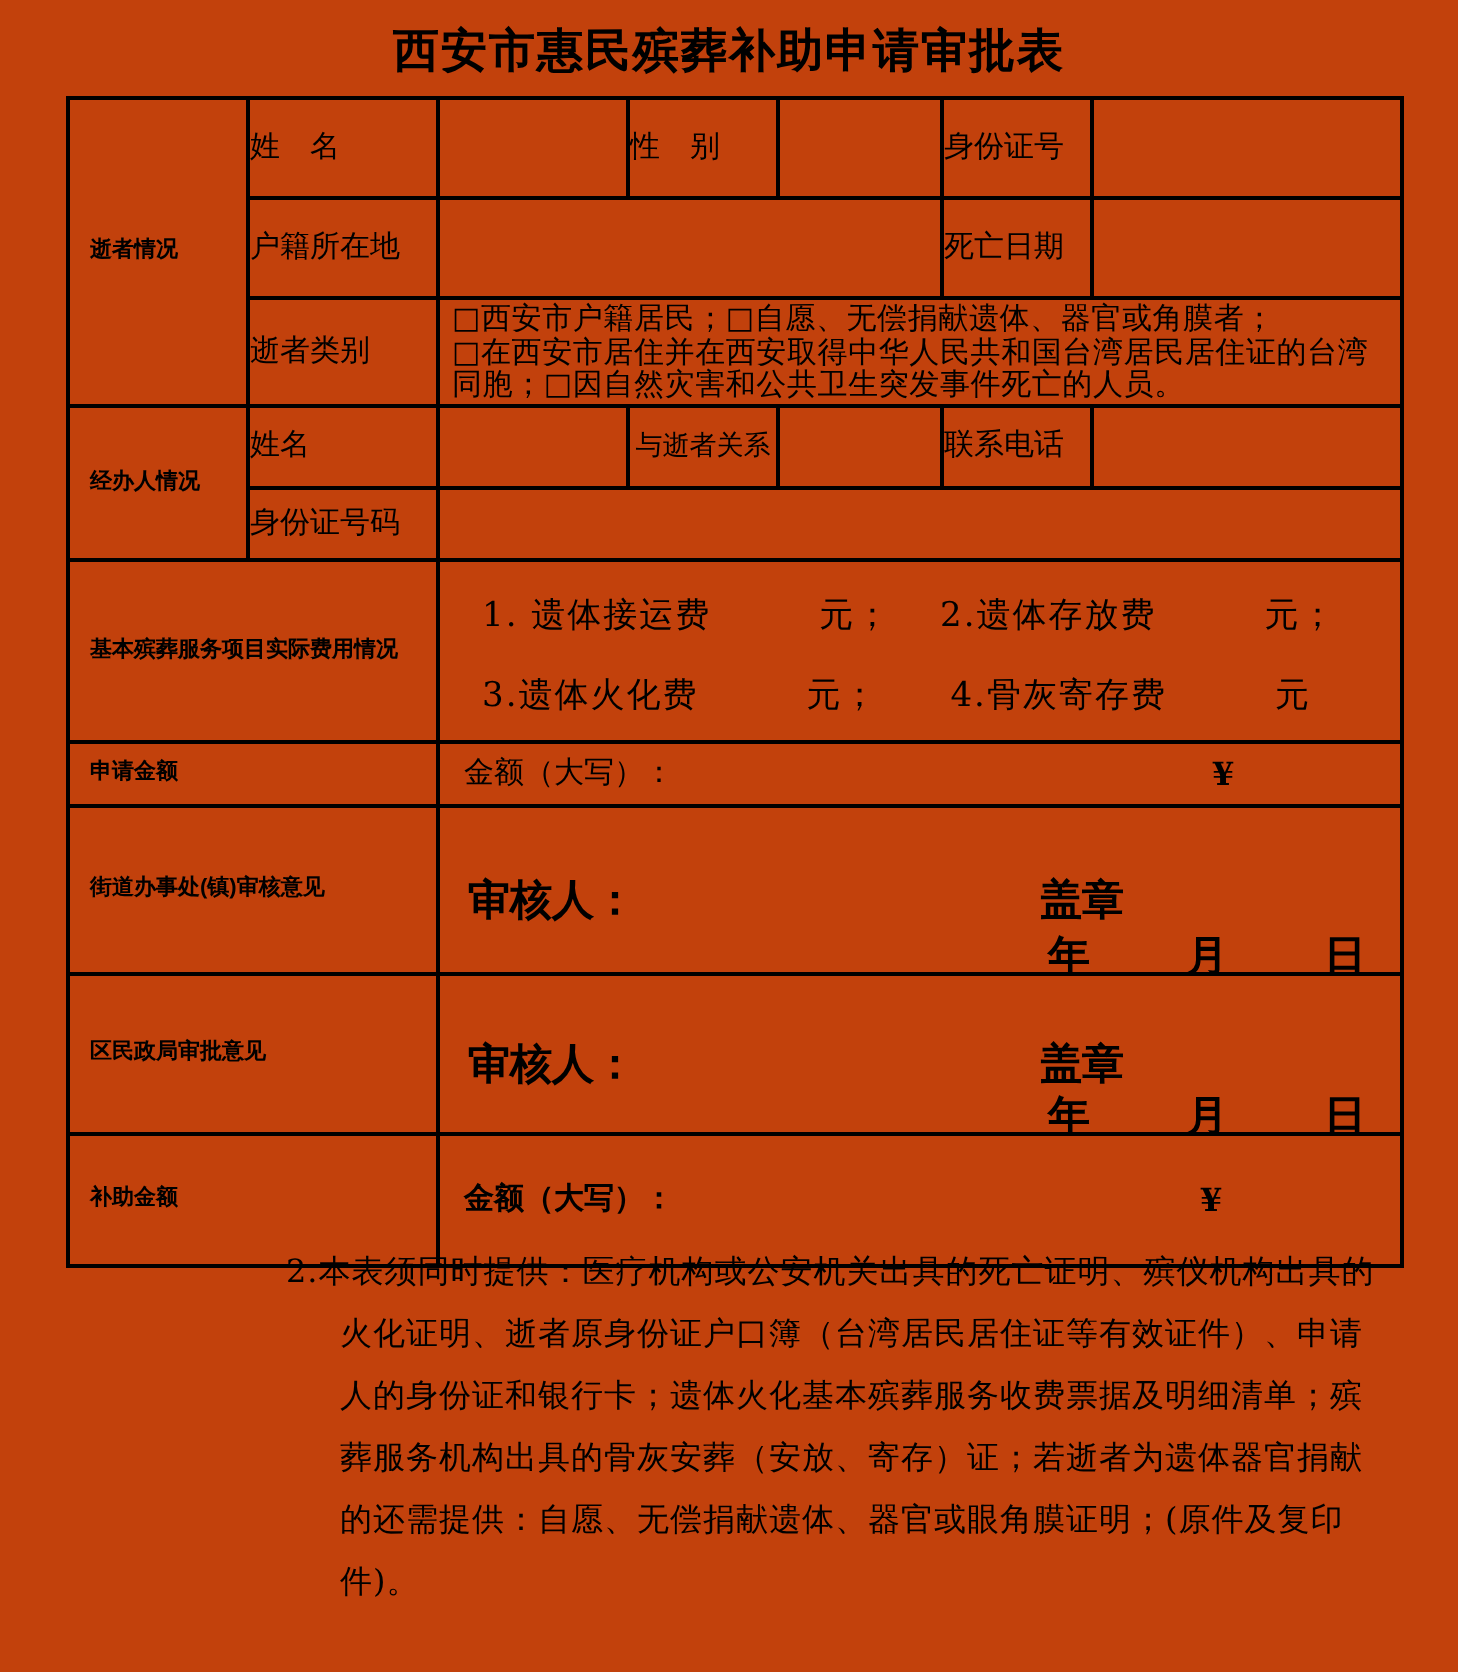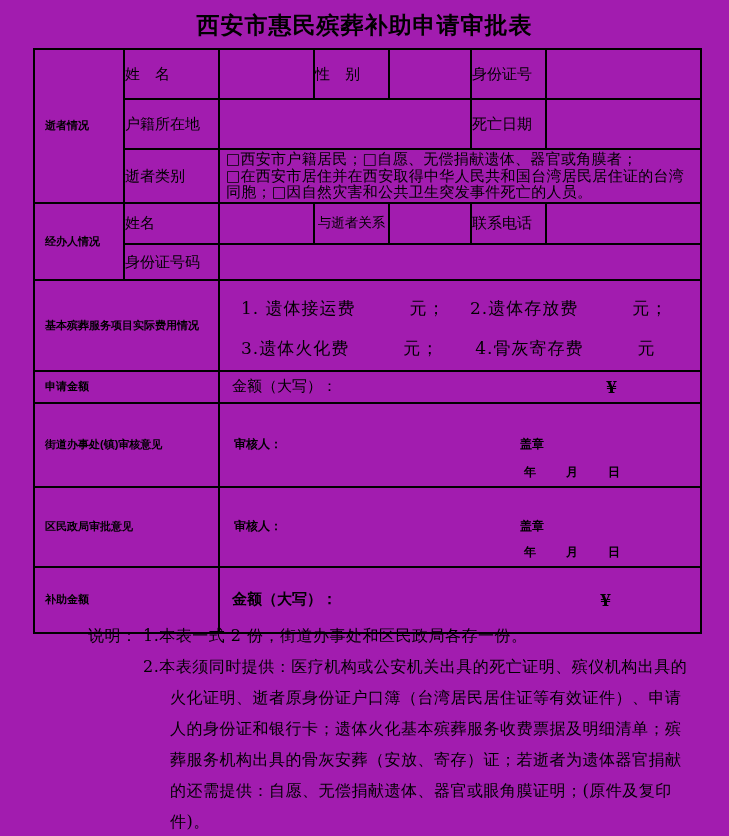--- a/index.html
+++ b/index.html
@@ -1,17 +1,17 @@
 <!DOCTYPE html>
 <html><head>
 <meta charset="utf-8">
 <style>
   * { margin:0; padding:0; box-sizing:border-box; }
   body { background:#ffffff; font-family:"Liberation Sans", sans-serif; color:#000; }
-  .page { position:relative; width:729px; height:836px; background:#a21caf; overflow:hidden; }
+  .page { position:relative; width:729px; height:836px; background:#c2410c; overflow:hidden; }
 
   .title { position:absolute; top:10px; left:0; width:729px; text-align:center;
            font-size:23px; font-weight:bold; letter-spacing:1px;
            font-family:"Liberation Sans", sans-serif; }
 
   table.form { position:absolute; left:33px; top:48px; width:667px;
                border-collapse:collapse; table-layout:fixed; }
   table.form td { border:2px solid #000; vertical-align:middle; overflow:hidden; }
 
   .sec  { font-weight:bold; font-size:11px; text-align:left; padding:2px 8px 2px 10px; line-height:19px; }
@@ -25,21 +25,21 @@
 
   .fees-cell { padding:6px 0 0 21px; }
   .fee-line { font-size:17px; line-height:40px; letter-spacing:1px; white-space:pre-wrap; }
 
   .amount-cell { position:relative; padding-left:12px; font-size:15px; }
   .amount-words { font-size:15px; }
   .amount-words.bold { font-weight:bold; }
   .currency { position:absolute; left:386px; top:50%; transform:translateY(-50%);
               font-size:16px; font-weight:bold; font-family:"DejaVu Serif", serif; }
 
-  .review-cell { position:relative; font-size:12px; font-weight:bold;padding-left:12px; }
+  .review-cell { position:relative; font-size:21px; font-weight:bold;padding-left:12px; }
   .reviewer { position:absolute; left:14px; }
   .stamp    { position:absolute; left:300px; }
   .ymd      { position:absolute; left:304px; letter-spacing:2px; }
   .r8 .reviewer, .r8 .stamp { top:32px; }
   .r8 .ymd { top:60px; }
   .r9 .reviewer, .r9 .stamp { top:30px; }
   .r9 .ymd { top:56px; }
 
   .notes { position:absolute; left:88px; top:620px; width:586px;
            font-size:16px; line-height:31px; letter-spacing:0.5px;
@@ -145,22 +145,18 @@
       <td colspan="2" class="sec">补助金额</td>
       <td colspan="5" class="amount-cell">
         <span class="amount-words bold">金额（大写）：</span>
         <span class="currency" style="left:380px">¥</span>
       </td>
     </tr>
   </tbody>
     </table>
 
   <div class="notes">
-    <div class="note-row1">
-      <span class="note-label">说明：</span>
-      <span>1.本表一式 2 份，街道办事处和区民政局各存一份。</span>
-    </div>
     <div class="note-2">
       <span class="note-2-inner">2.本表须同时提供：医疗机构或公安机关出具的死亡证明、殡仪机构出具的火化证明、逝者原身份证户口簿（台湾居民居住证等有效证件）、申请人的身份证和银行卡；遗体火化基本殡葬服务收费票据及明细清单；殡葬服务机构出具的骨灰安葬（安放、寄存）证；若逝者为遗体器官捐献的还需提供：自愿、无偿捐献遗体、器官或眼角膜证明；(原件及复印件)。</span>
     </div>
   </div>
 
 </div>
 
 </body></html>

